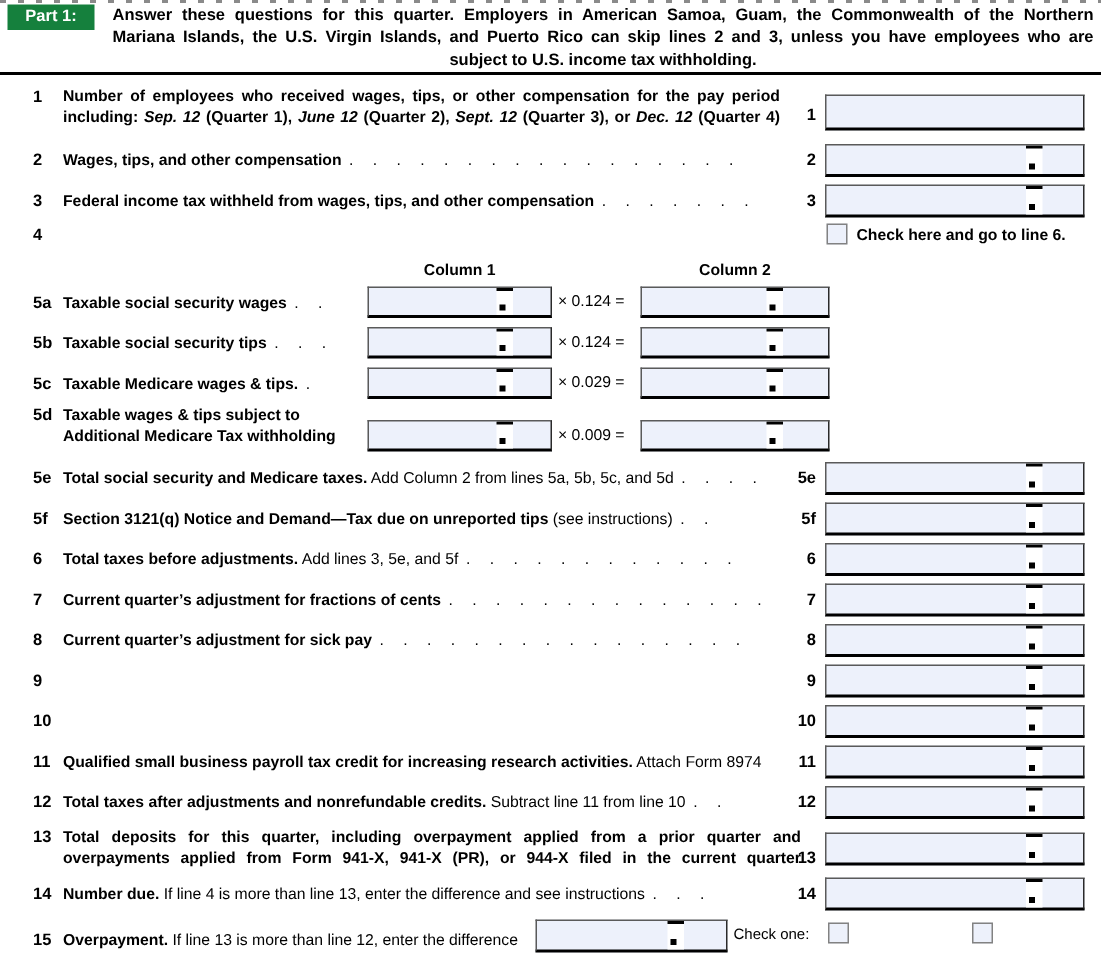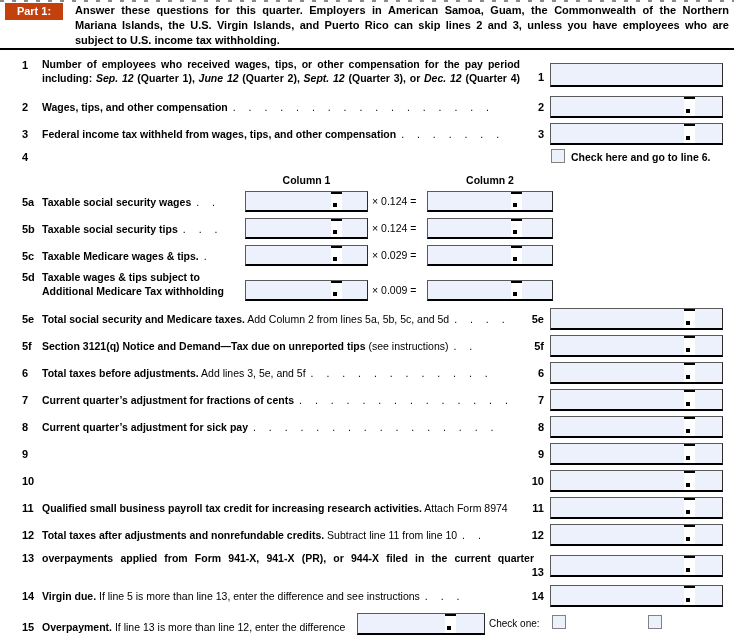--- a/index.html
+++ b/index.html
@@ -1,24 +1,24 @@
 <!DOCTYPE html>
 <html><head>
 <meta charset="utf-8">
 <style>
   * { box-sizing: border-box; }
   html,body { margin:0; padding:0; background:#fff; }
   body { font-family:"Liberation Sans", sans-serif; color:#000; }
   #form { position:relative; width:734px; height:644px; background:#fff; overflow:hidden; }
   .dashes { position:absolute; top:0; left:0; width:734px; height:2px;
             background:repeating-linear-gradient(90deg,#8a8a8a 0 4px,transparent 4px 12px); }
-  .part { position:absolute; left:5px; top:3px; width:58px; height:17px; background:#c2410c;
+  .part { position:absolute; left:5px; top:3px; width:58px; height:17px; background:#15803d;
           color:#fff; font-weight:700; font-size:11px; line-height:17px; text-align:center; }
   .hdr { position:absolute; left:75px; top:3px; width:654px; }
-  .hdr-line { font-size:11px; font-weight:700; line-height:14.8px; }
+  .hdr-line { font-size:11px; font-weight:700; line-height:14.8px;text-align:center; }
   .jline { text-align:justify; text-align-last:justify; }
   .rule { position:absolute; left:0; top:48px; width:734px; height:2px; background:#000; }
 
   .numL { position:absolute; left:22px; font-weight:700; font-size:11px; line-height:14px; }
   .numR { position:absolute; left:498px; width:46px; text-align:right; font-weight:700;
           font-size:11px; line-height:14px; }
   .txt  { position:absolute; left:42px; width:494px; font-size:10.5px; font-weight:700;
           line-height:14px; white-space:nowrap; overflow:hidden; }
   .wrap2 { position:absolute; left:42px; font-size:10.5px; font-weight:700; line-height:14px; }
   .reg  { font-weight:400; }
@@ -217,31 +217,32 @@
   <div class="txt" style="top:528px"><span>Total taxes after adjustments and nonrefundable credits.</span><span class="reg"> Subtract line 11 from line 10</span><span class="dots">. .</span></div>
   <div class="numR" style="top:528px">12</div>
   <div class="field" style="left:550px;top:524px;width:173px;height:22px">
     <div class="cents" style="left:133px">
         <div class="dot"></div>
       </div>
   </div>
 
   <div class="numL" style="top:551px">13</div>
   <div class="wrap2" style="top:551px;width:492px">
+    <div class="jline">Total deposits for this quarter, including overpayment applied from a prior quarter and</div>
     <div class="jline">overpayments applied from Form 941-X, 941-X (PR), or 944-X filed in the current quarter</div>
   </div>
   <div class="numR" style="top:565px">13</div>
   <div class="field" style="left:550px;top:555px;width:173px;height:22px">
     <div class="cents" style="left:133px">
         <div class="dot"></div>
       </div>
   </div>
 
   <div class="numL" style="top:589px">14</div>
-  <div class="txt" style="top:589px"><span>Virgin due.</span><span class="reg"> If line 5 is more than line 13, enter the difference and see instructions</span><span class="dots">. . .</span></div>
+  <div class="txt" style="top:589px"><span>Number due.</span><span class="reg"> If line 4 is more than line 13, enter the difference and see instructions</span><span class="dots">. . .</span></div>
   <div class="numR" style="top:589px">14</div>
   <div class="field" style="left:550px;top:585px;width:173px;height:22px">
     <div class="cents" style="left:133px">
         <div class="dot"></div>
       </div>
   </div>
 
   <div class="numL" style="top:620px">15</div>
   <div class="txt" style="top:620px;width:312px"><span>Overpayment.</span><span class="reg"> If line 13 is more than line 12, enter the difference</span></div>
   <div class="field" style="left:357px;top:613px;width:128px;height:22px">

